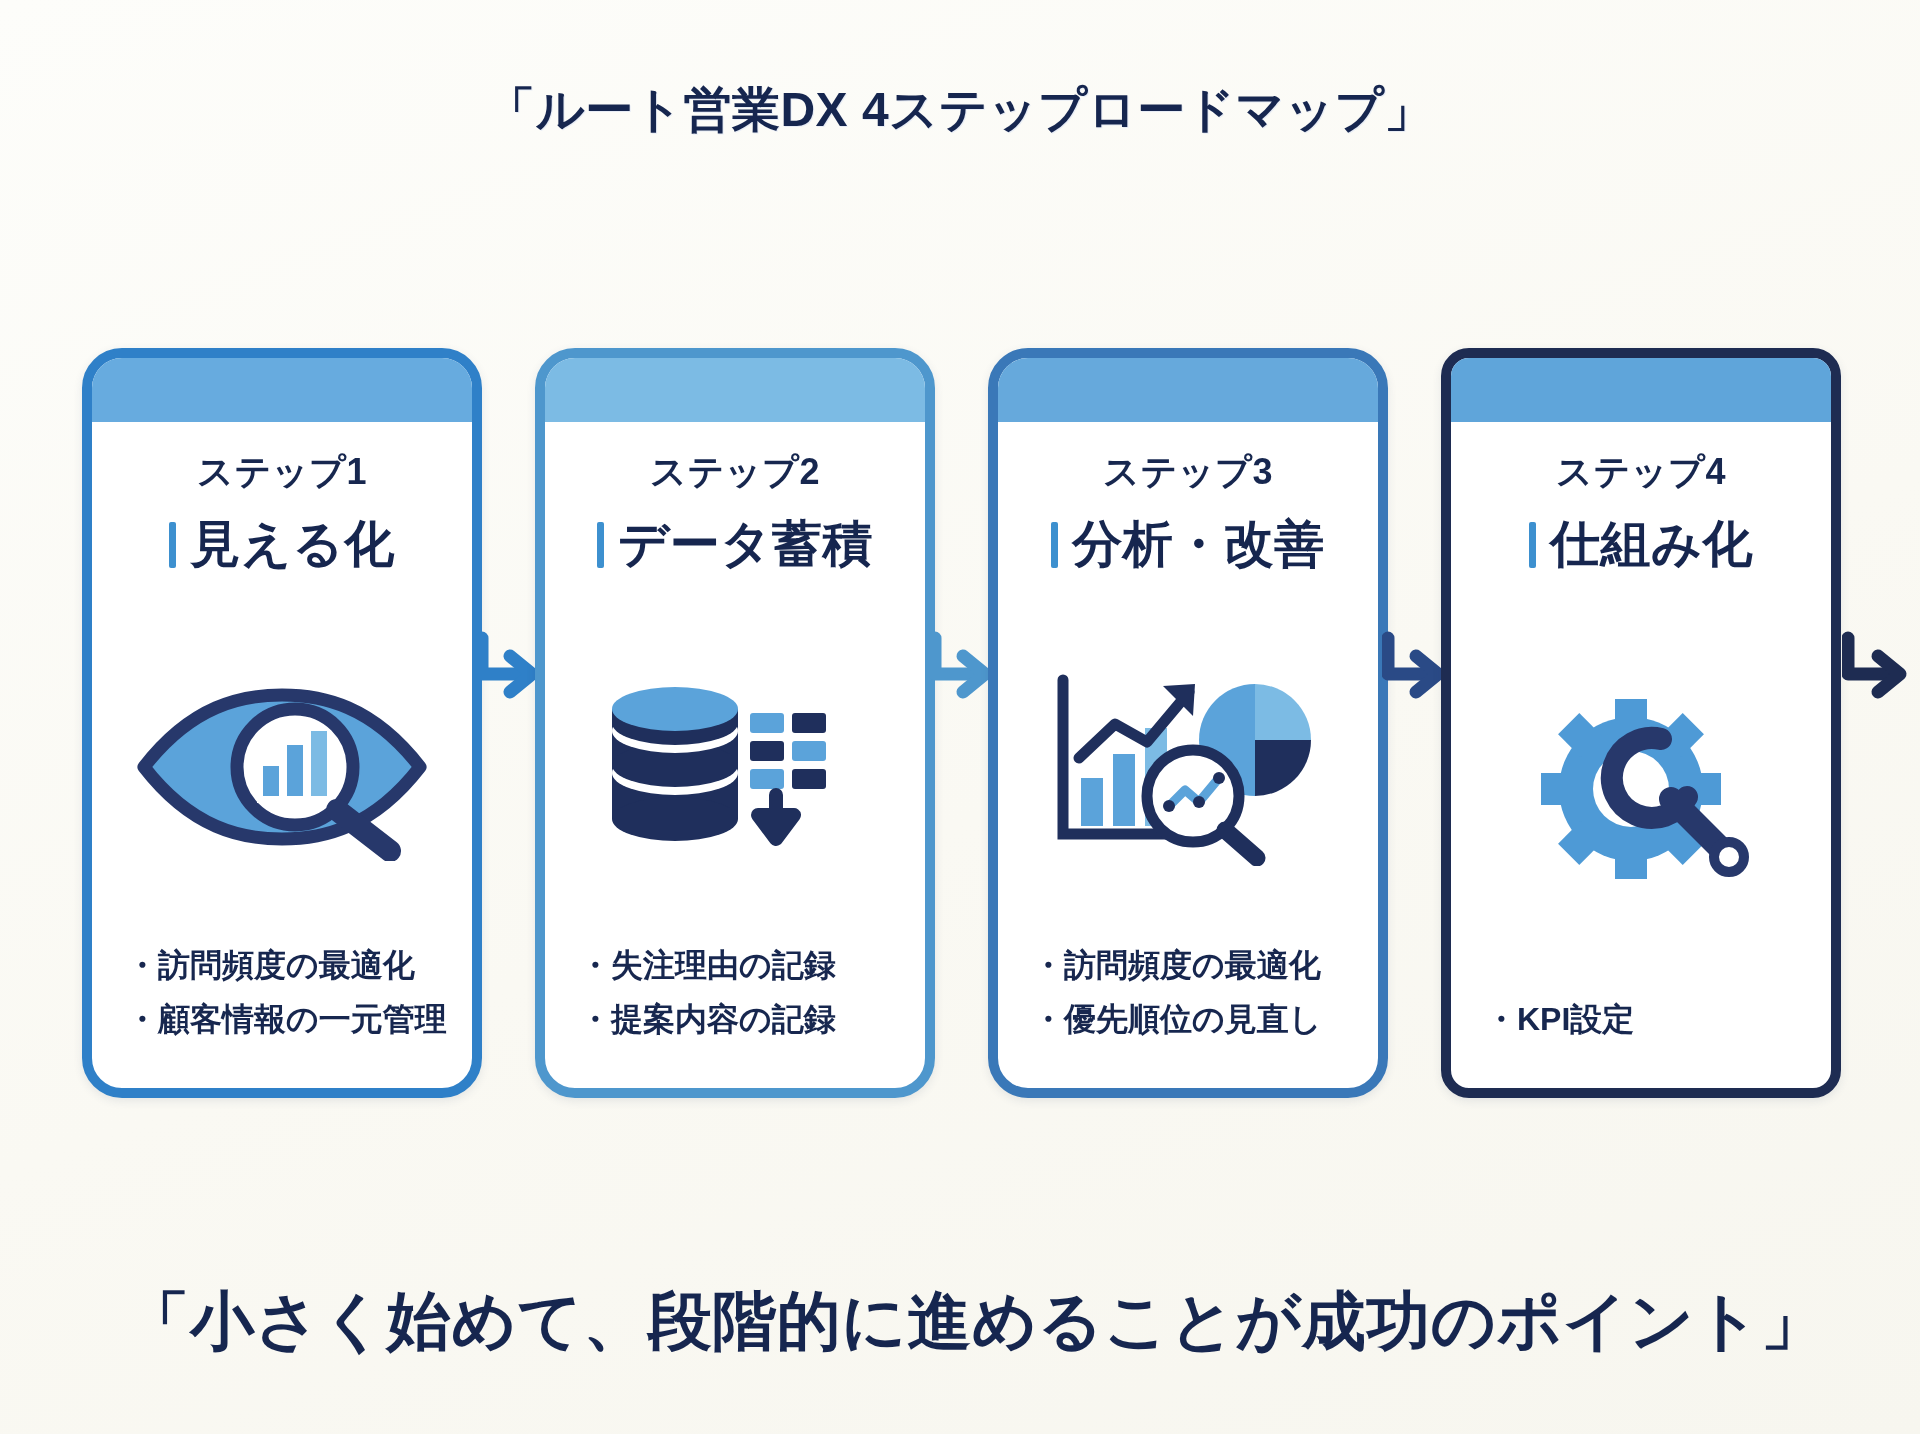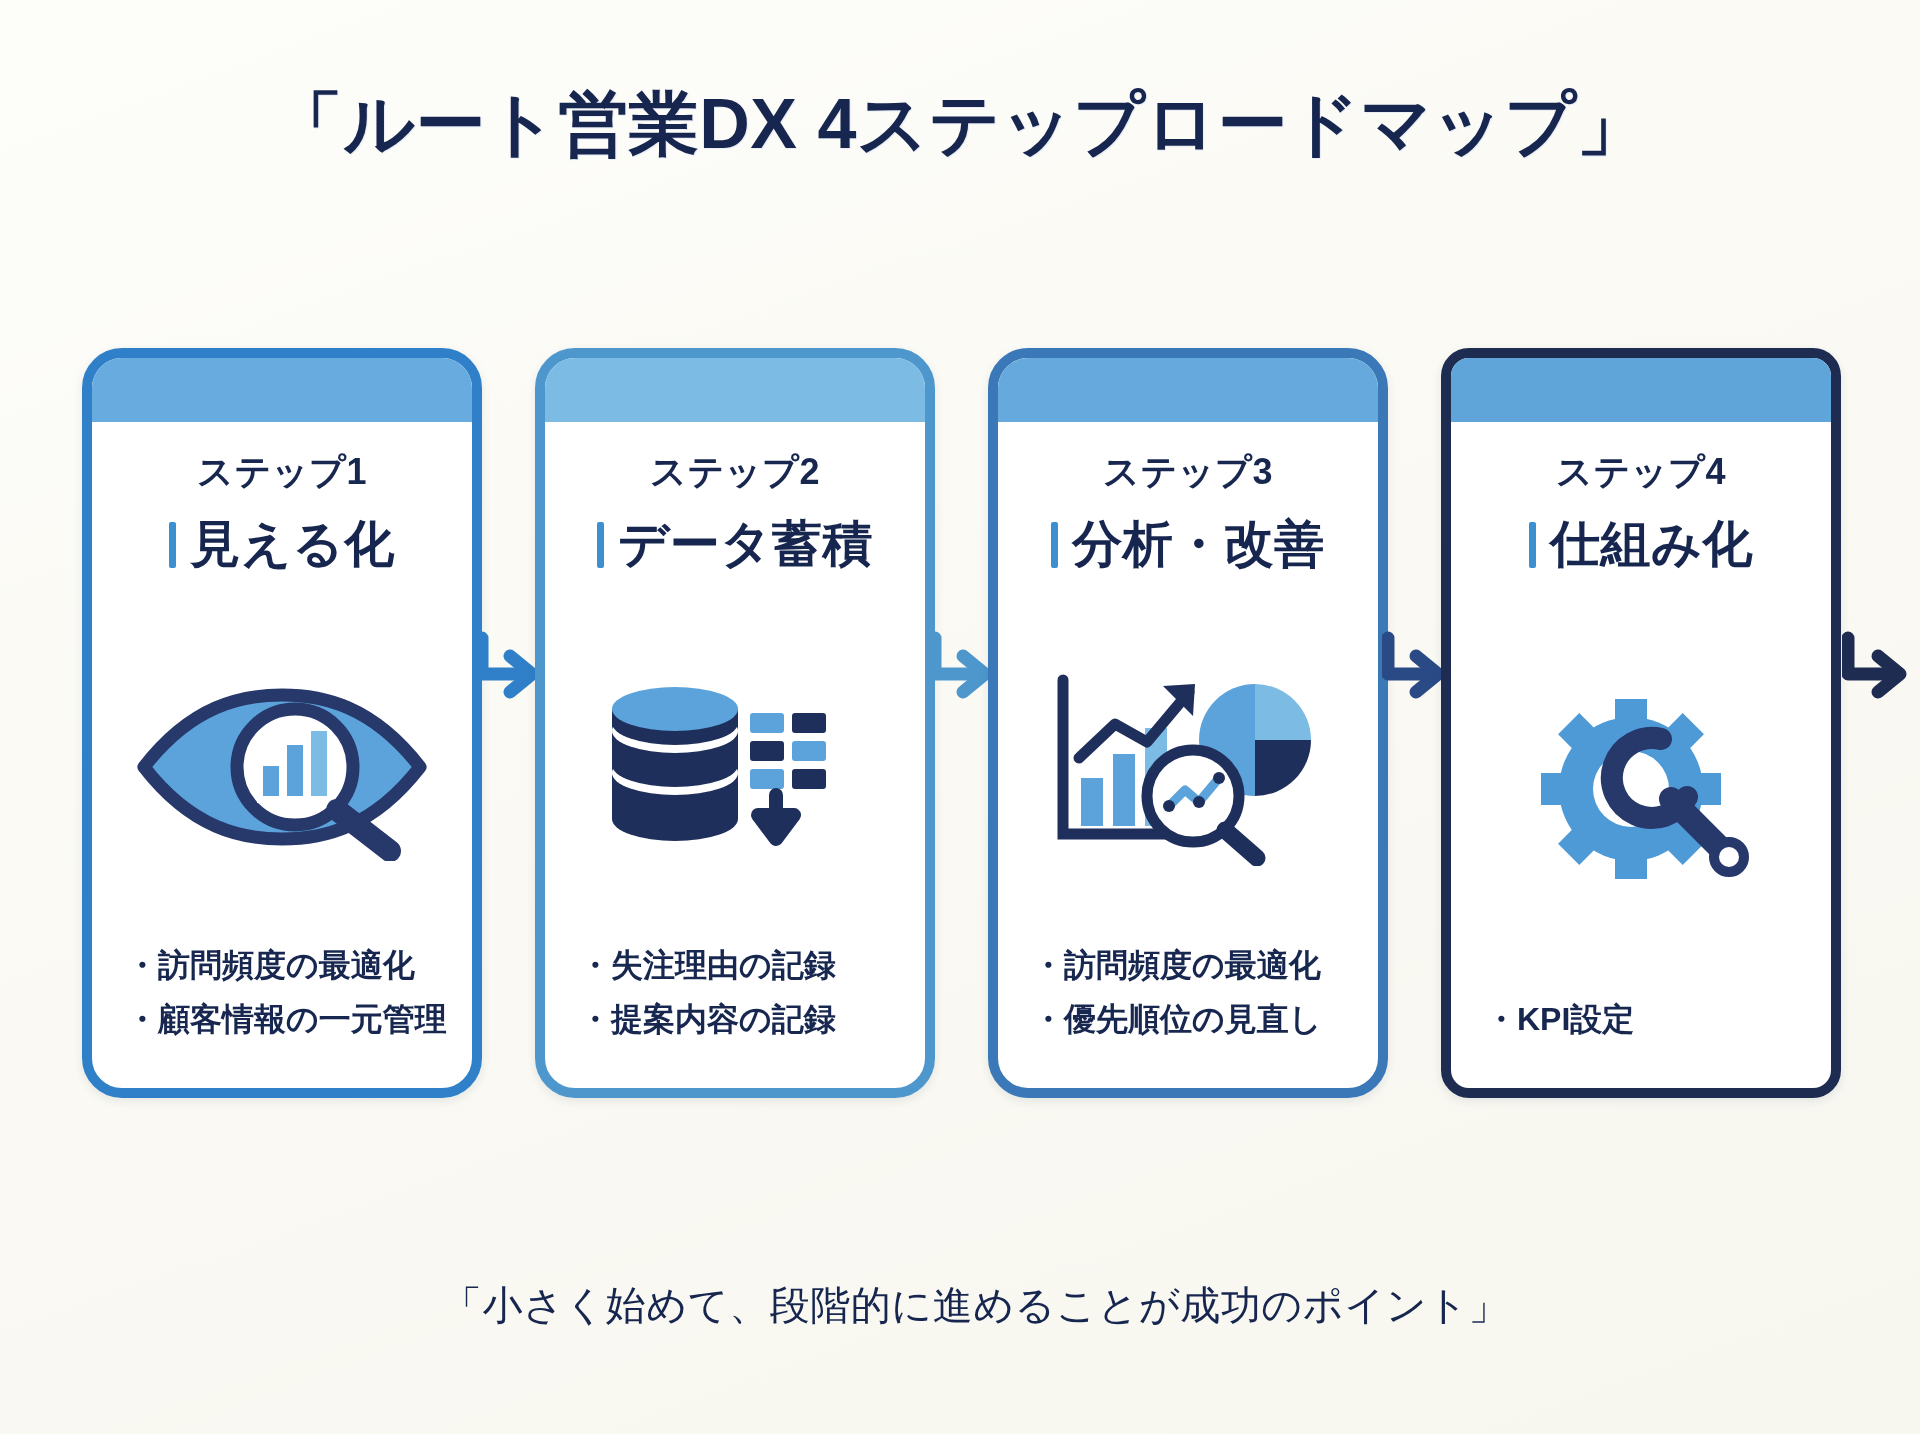--- a/index.html
+++ b/index.html
@@ -22,21 +22,21 @@
 
   
   .title-wrap {
     position: absolute;
     top: 78px;
     left: 0;
     width: 1920px;
     text-align: center;
   }
   .main-title {
-    font-size: 70px;
+    font-size: 48px;
     font-weight: 700;
     color: #16264f;
     letter-spacing: 0.5px;
     text-shadow: 1px 1px 0 rgba(230,235,245,0.9);
     white-space: nowrap;
   }
 
   
   .cards-row {
     position: absolute;
@@ -170,22 +170,22 @@
 
   
   .footer-wrap {
     position: absolute;
     top: 1278px;
     left: 0;
     width: 1920px;
     text-align: center;
   }
   .footer-text {
-    font-size: 40px;
-    font-weight: 400;
+    font-size: 64px;
+    font-weight: 700;
     color: #16264f;
     letter-spacing: 0.5px;
     white-space: nowrap;
     margin-left: 31px;
   }
 </style>
 </head>
 <body>
 
 <div class="canvas">

